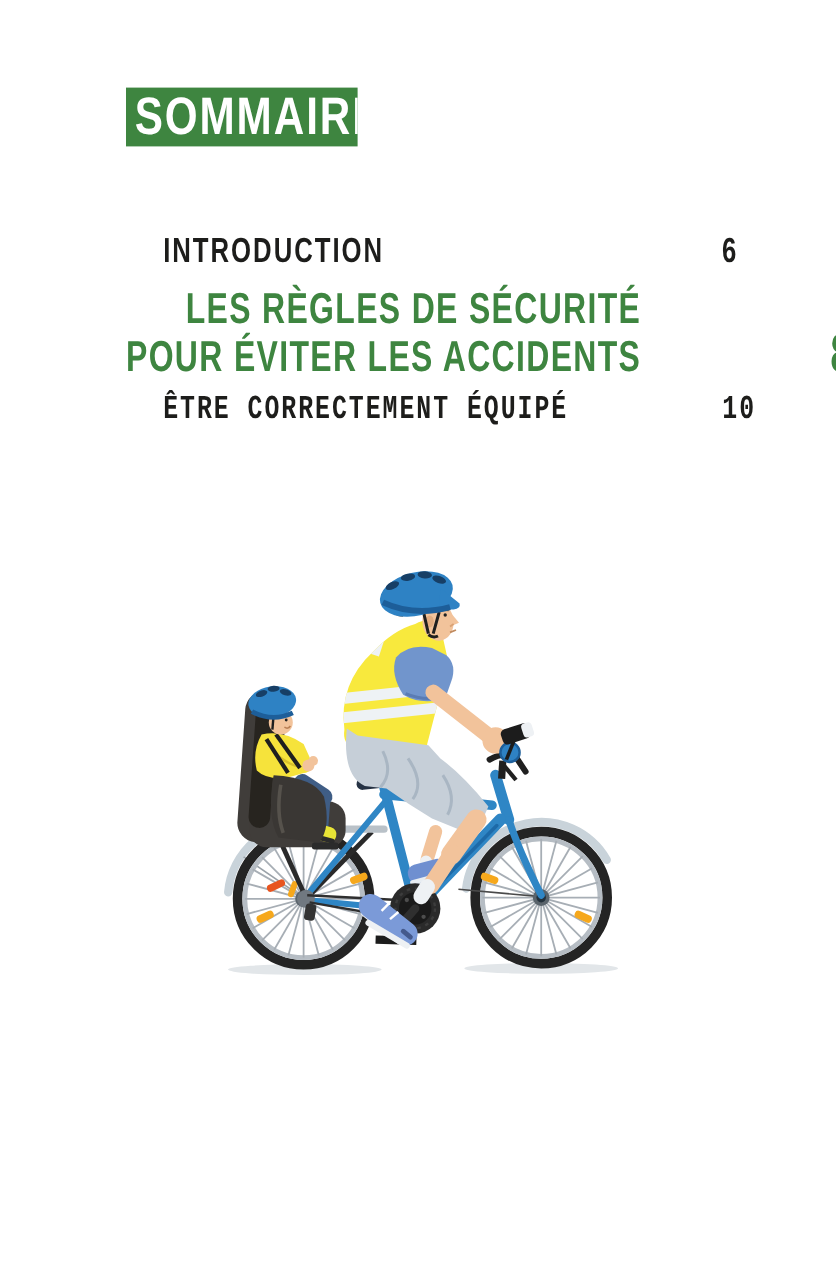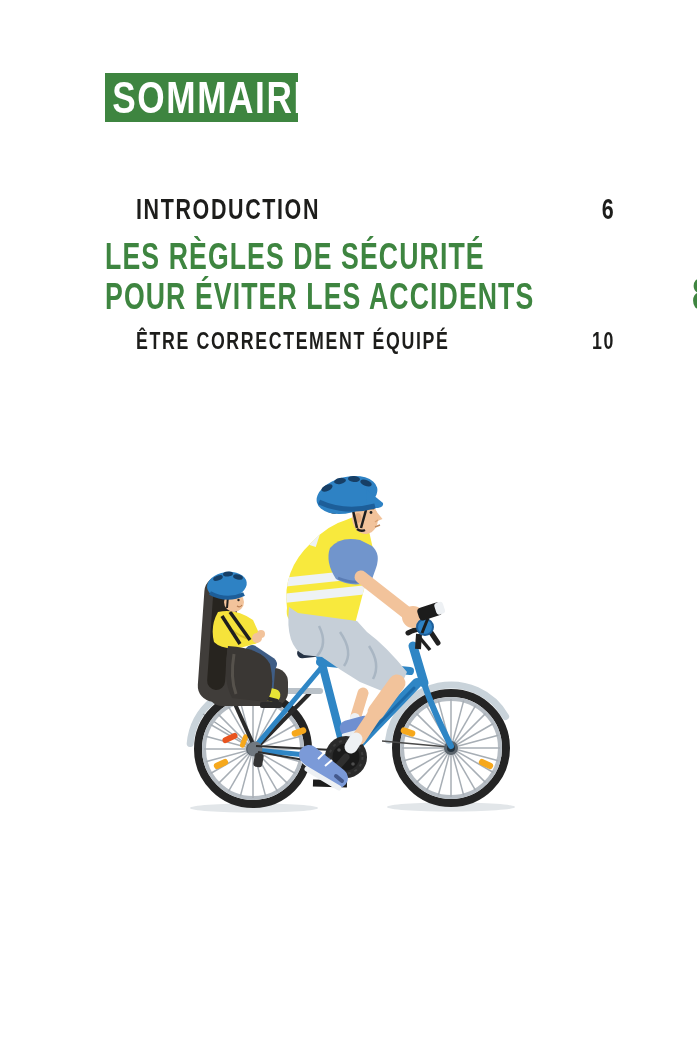--- a/index.html
+++ b/index.html
@@ -17,25 +17,25 @@
 
   .title-box{position:absolute;left:105px;top:73px;width:193px;height:49px;
              background:var(--green);color:#fff;overflow:hidden;}
   .title-box .cond{transform:scaleX(0.8);transform-origin:left center;
              font-size:44px;line-height:49px;letter-spacing:2px;padding-left:9px;}
 
   .toc-row{position:absolute;left:105px;width:510px;display:flex;
            justify-content:space-between;align-items:center;color:var(--ink);}
   .toc-row.indent{padding-left:31px;width:479px;}
   .row-intro{top:197px;height:24px;font-size:29px;letter-spacing:2.2px;}
-  .row-sub1{top:328px;height:26px;font-size:24px;letter-spacing:2.2px;}
+  .row-sub1{top:328px;height:26px;font-size:28px;letter-spacing:2.2px;font-family:Liberation Mono, monospace;}
   .row-sub2{top:366px;height:26px;font-size:24px;letter-spacing:2.2px;}
 
   .toc-heading{position:absolute;left:105px;top:237px;width:510px;display:flex;
-               justify-content:space-between;align-items:flex-end;color:var(--green);}
+               justify-content:space-between;align-items:flex-end;color:var(--green);text-align:right;}
   .toc-heading .lines{font-size:36px;line-height:40px;letter-spacing:1.5px;}
   .toc-heading .lines .cond{display:block;}
   .toc-heading .pagenum{font-size:46px;line-height:46px;letter-spacing:1px;}
 
   .illustration{position:absolute;left:170px;top:450px;width:360px;height:400px;}
 
   .spokes{stroke:#a7aeb5;stroke-width:1.5;}
   .frame{stroke:var(--bike-blue);stroke-linecap:round;fill:none;}
   .helmet{fill:var(--helmet-blue);}
   .vest{fill:var(--vest-yellow);}

